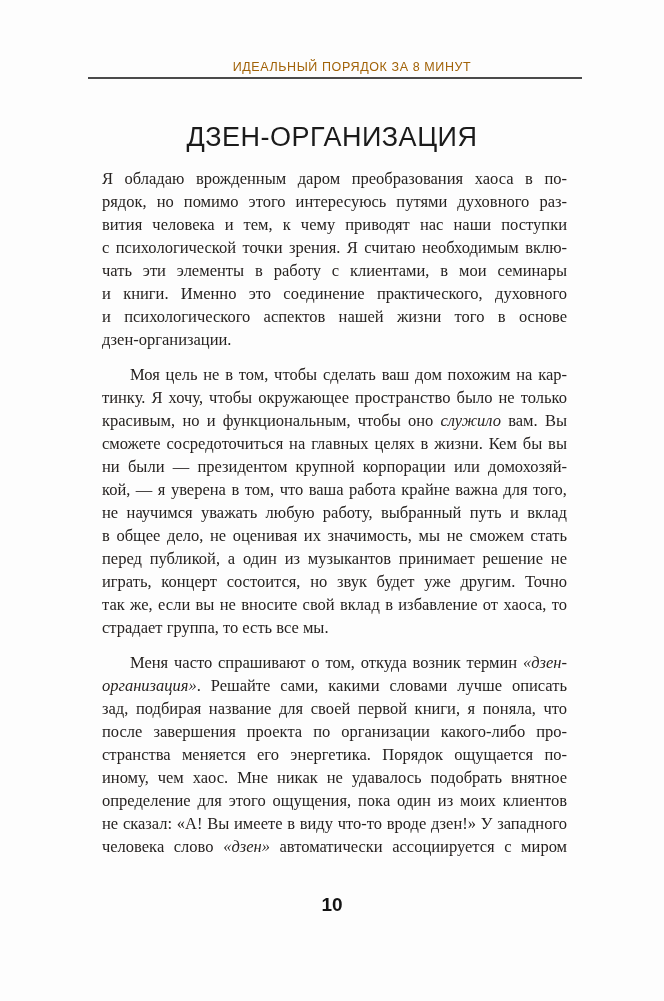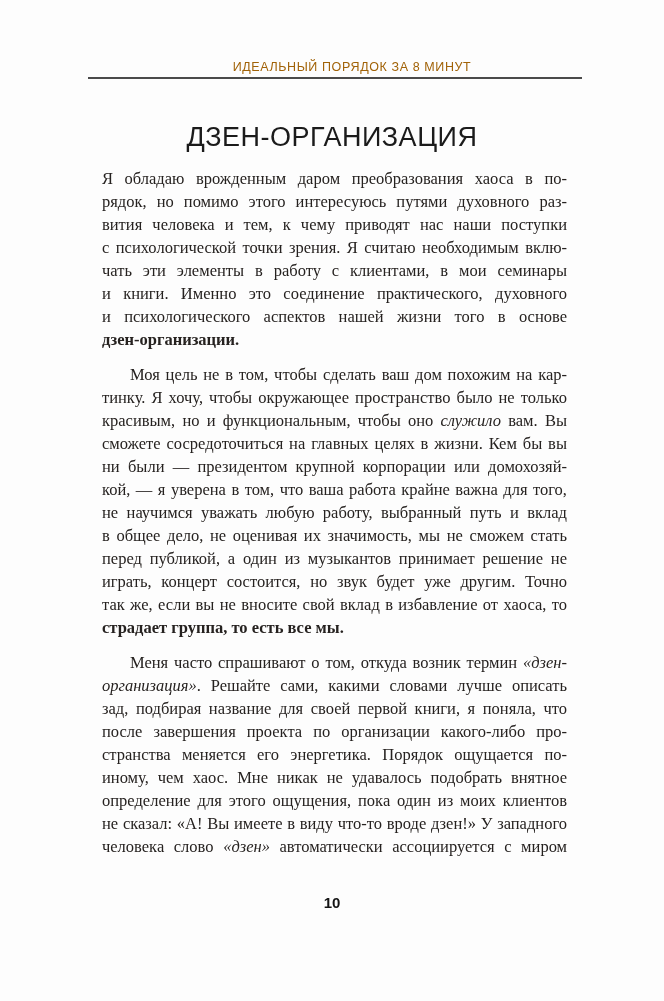--- a/index.html
+++ b/index.html
@@ -56,32 +56,32 @@
     font-size: 16.5px;
     line-height: 23px;
   }
   .para { margin: 12px; }
   .line {
     height: 23px;
     overflow: hidden;
     text-align: justify;
     text-align-last: justify;
   }
-  .line.final { text-align-last: left; font-weight: bold; }
+  .line.final { text-align-last: left; }
   .line.indent { text-indent: 28px; }
   .em { font-style: italic; }
   .page-number {
     position: absolute;
     top: 894px;
     left: 0;
     width: 664px;
     text-align: center;
     font-family: "Liberation Sans", sans-serif;
     font-weight: bold;
-    font-size: 15px;
+    font-size: 19px;
     color: #141414;
   }
 </style>
 </head>
 <body>
 
 <div class="running-header">ИДЕАЛЬНЫЙ ПОРЯДОК ЗА 8 МИНУТ</div>
 
 <div class="header-rule"></div>
 

